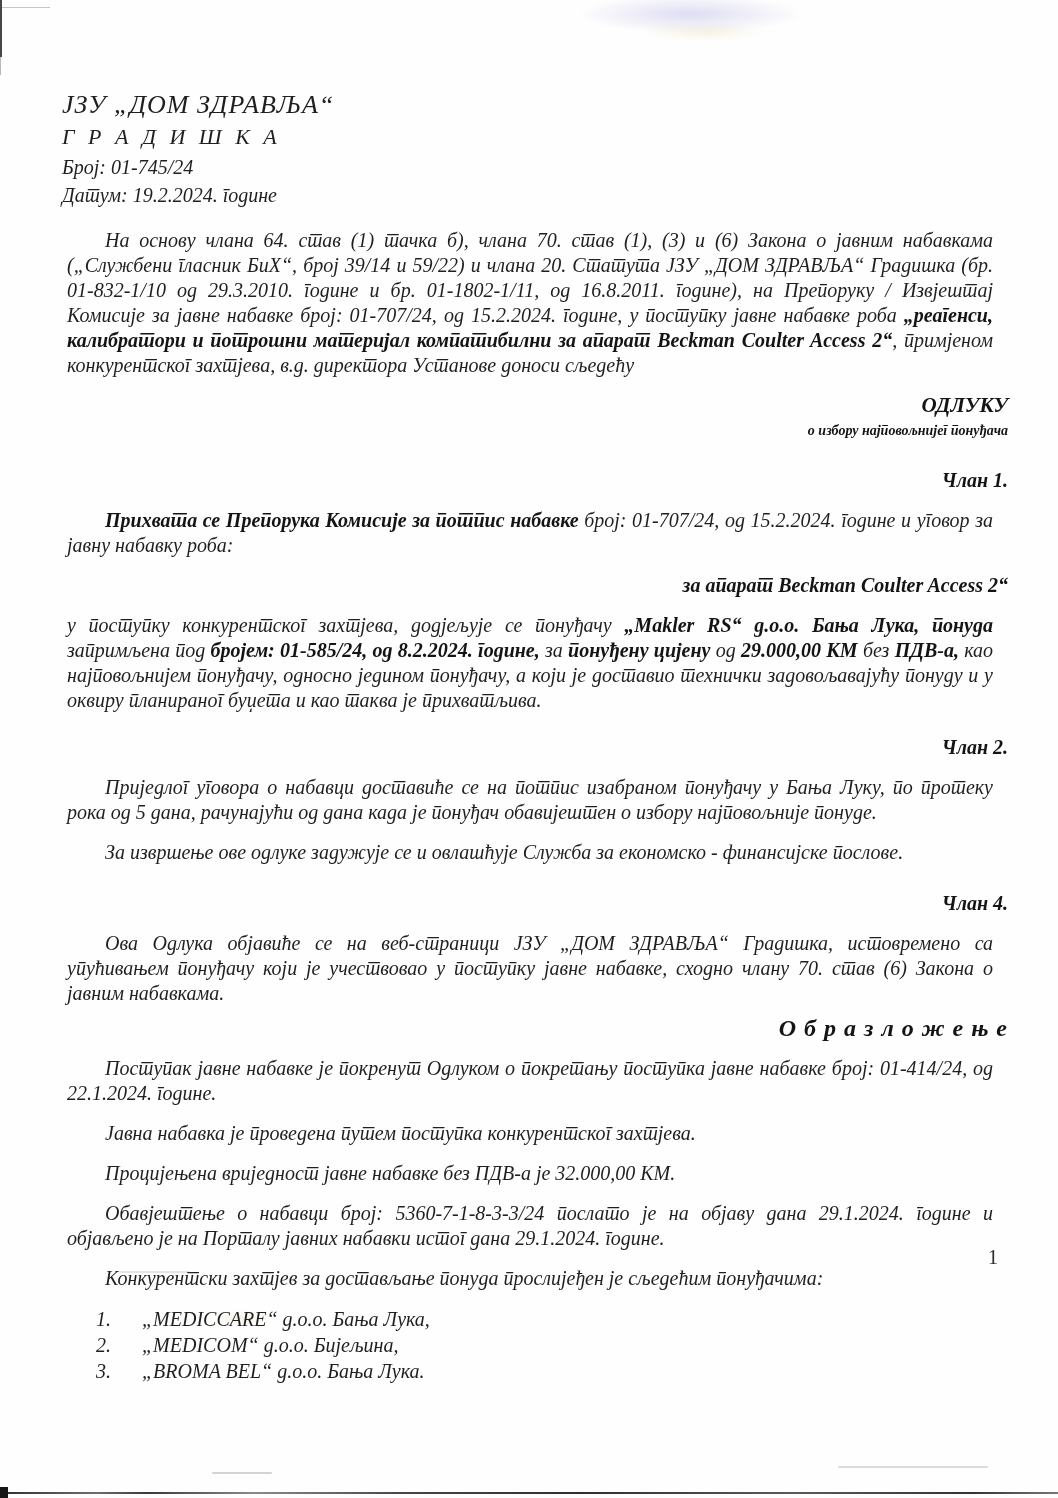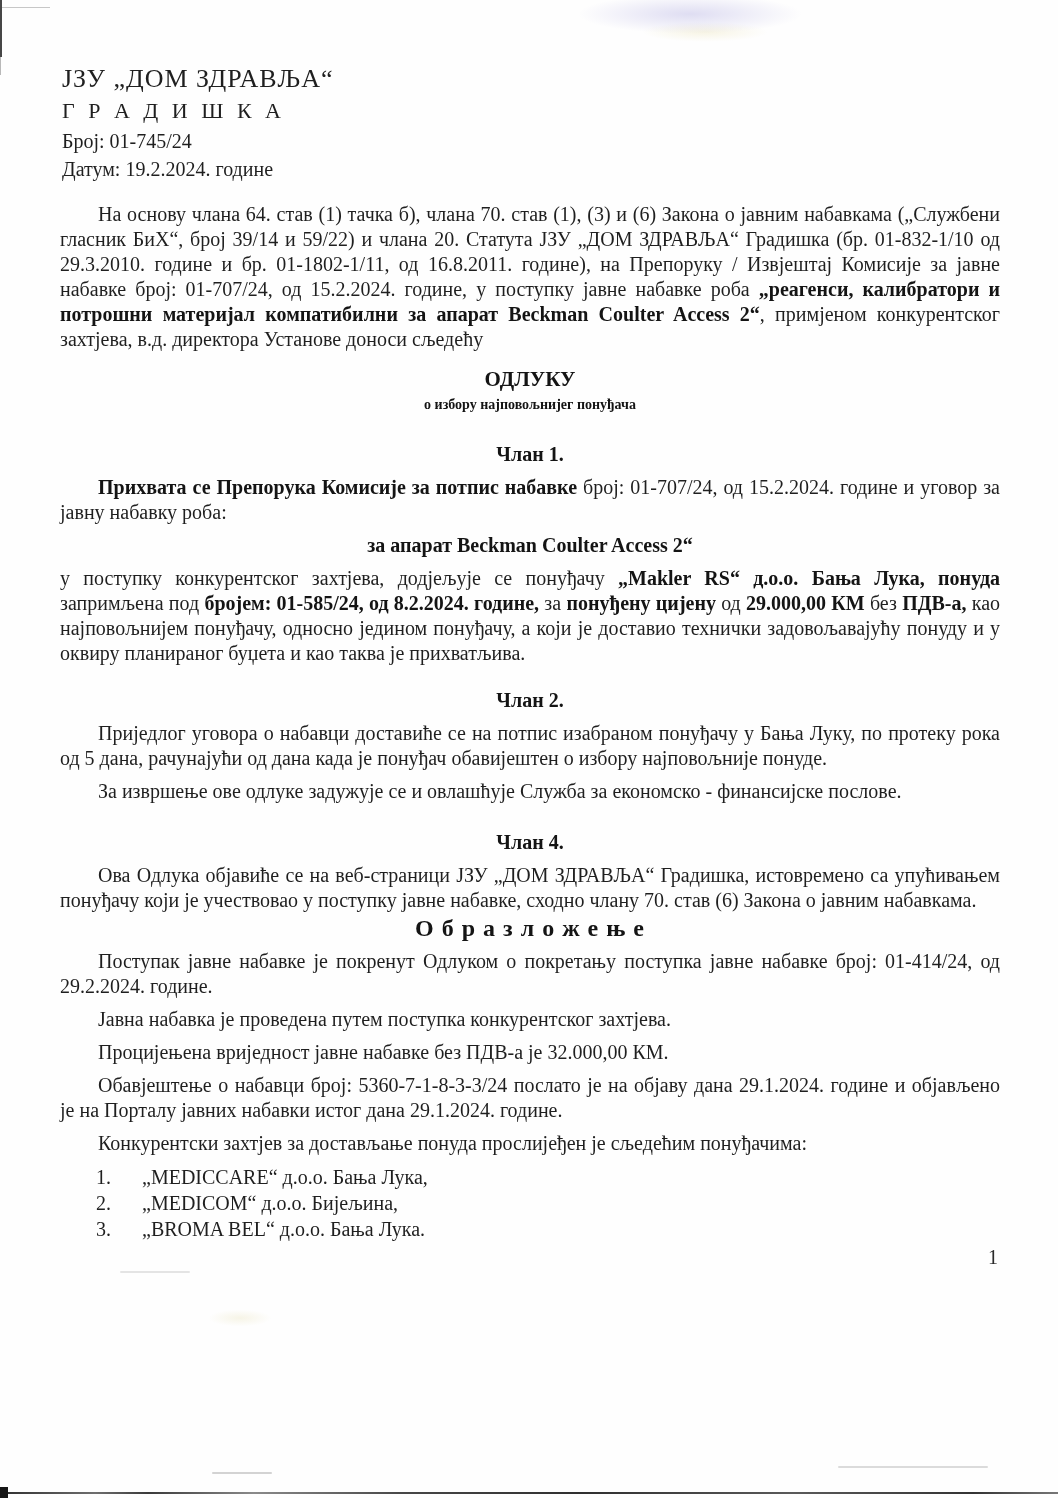--- a/index.html
+++ b/index.html
@@ -11,43 +11,44 @@
     width: 1058px;
     height: 1498px;
     position: relative;
     overflow: hidden;
     font-family: "Liberation Serif", serif;
     color: #1f1f1f;
   }
   .scan-page {
     position: absolute;
     inset: 0;
-    padding: 62px 50px 0 52px;
+    padding: 88px 50px 0 52px;
     box-sizing: border-box;
     background:
       radial-gradient(ellipse 160px 28px at 690px 14px, rgba(150,145,215,0.30), rgba(150,145,215,0) 70%),
       radial-gradient(ellipse 90px 14px at 705px 32px, rgba(228,218,160,0.28), rgba(228,218,160,0) 70%),
       radial-gradient(ellipse 45px 12px at 240px 1318px, rgba(232,226,186,0.35), rgba(232,226,186,0) 70%),
       #fefefe;
+    font-style: italic;
   }
   .header-block { margin-left: 10px; }
   .org-line1 { font-size: 26px; line-height: 33px; letter-spacing: 1px; }
   .org-line2 { font-size: 22px; line-height: 32px; letter-spacing: 4px; }
   .doc-num, .doc-date { font-size: 20px; line-height: 28px; }
 
   .body-text {
     font-size: 20px;
     line-height: 25px;
     text-align: justify;
-    margin: 8px;
+    margin: 15px;
   }
   .indent { text-indent: 38px; }
   .b { font-weight: bold; color: #141414; }
   .center { text-align: center; }
-  .bold { font-weight: bold; color: #141414; }
+  .bold { font-weight: bold; color: #141414; text-align: right; }
 
   .intro-p { margin-top: 19px; }
   .decision-title1 { margin-top: 15px; font-size: 21px; line-height: 25px; }
   .decision-title2 { font-size: 14px; line-height: 25px; }
   .clan-heading { font-size: 20px; line-height: 25px; }
   .clan-1 { margin-top: 25px; }
   .clan-2 { margin-top: 22px; }
   .clan-3 { margin-top: 1px; }
   .clan-4 { margin-top: 26px; }
   .obraz-heading { margin-top: -5px; font-size: 24px; line-height: 25px; letter-spacing: 1px; }
@@ -110,21 +111,21 @@
 
   <div class="center bold clan-heading clan-2">Члан 2.</div>
   <p class="body-text indent">Приједлог уговора о набавци доставиће се на потпис изабраном понуђачу у Бања Луку, по протеку рока од 5 дана, рачунајући од дана када је понуђач обавијештен о избору најповољније понуде.</p>
 
   <p class="body-text indent">За извршење ове одлуке задужује се и овлашћује Служба за економско - финансијске послове.</p>
 
   <div class="center bold clan-heading clan-4">Члан 4.</div>
   <p class="body-text indent">Ова Одлука објавиће се на веб-страници ЈЗУ „ДОМ ЗДРАВЉА“ Градишка, истовремено са упућивањем понуђачу који је учествовао у поступку јавне набавке, сходно члану 70. став (6) Закона о јавним набавкама.</p>
 
   <div class="center bold obraz-heading">О б р а з л о ж е њ е</div>
-  <p class="body-text indent">Поступак јавне набавке је покренут Одлуком о покретању поступка јавне набавке број: 01-414/24, од 29.2.2024. године.</p>
+  <p class="body-text indent">Поступак јавне набавке је покренут Одлуком о покретању поступка јавне набавке број: 01-414/24, од 22.1.2024. године.</p>
   <p class="body-text indent">Јавна набавка је проведена путем поступка конкурентског захтјева.</p>
   <p class="body-text indent">Процијењена вриједност јавне набавке без ПДВ-а је 32.000,00 КМ.</p>
   <p class="body-text indent">Обавјештење о набавци број: 5360-7-1-8-3-3/24 послато је на објаву дана 29.1.2024. године и објављено је на Порталу јавних набавки истог дана 29.1.2024. године.</p>
   <p class="body-text indent">Конкурентски захтјев за достављање понуда прослијеђен је сљедећим понуђачима:</p>
 
   <div class="bidder-list">
     <div class="bidder-row">
       <span class="bidder-num">1.</span>
       <span class="bidder-name">„MEDICCARE“ д.о.о. Бања Лука,</span>
     </div>

